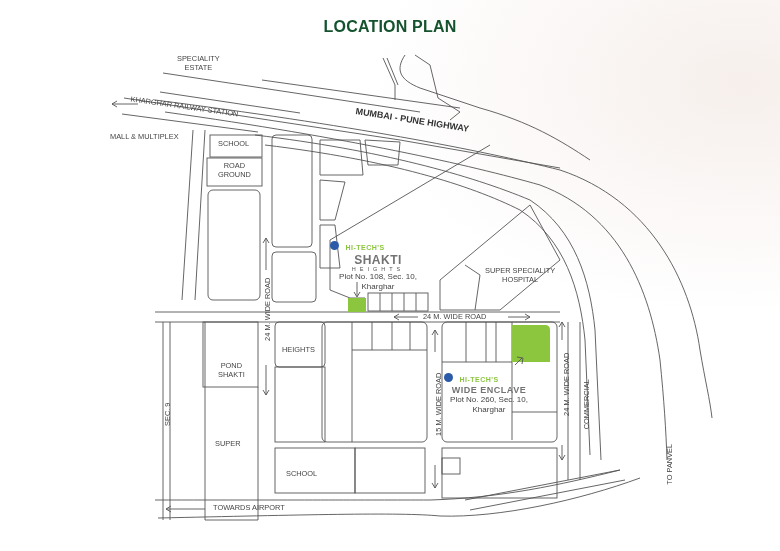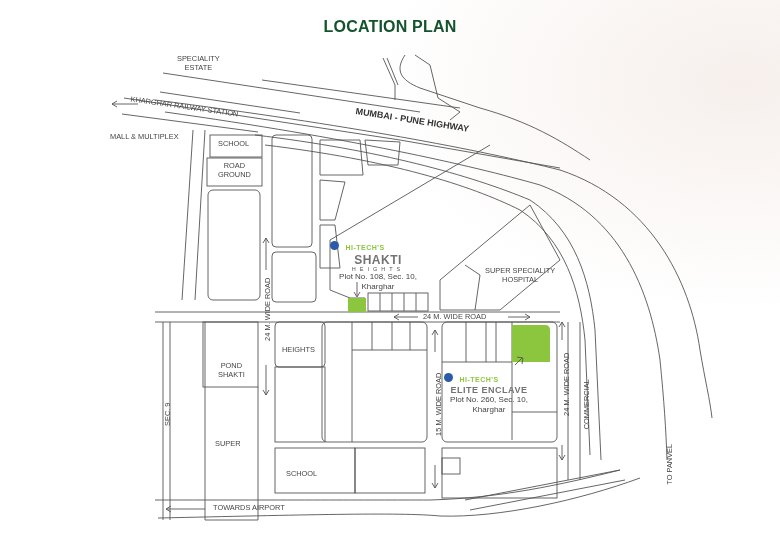--- a/index.html
+++ b/index.html
@@ -142,16 +142,16 @@
   <div class="sub">HEIGHTS</div>
   <div class="plot">Plot No. 108, Sec. 10,</div>
   <div class="plot">Kharghar</div>
 </div>
 
 <div class="brand" style="left:444px;top:368px;width:90px">
   <div style="text-align:left">
     <span class="logo-dot"></span>
     <span class="hitech">HI-TECH'S</span>
   </div>
-  <div class="name" style="font-size:9px">ELITE ENCLAVE</div>
+  <div class="name" style="font-size:9px">WIDE ENCLAVE</div>
   <div class="plot">Plot No. 260, Sec. 10,</div>
   <div class="plot">Kharghar</div>
 </div>
 
 </body></html>

